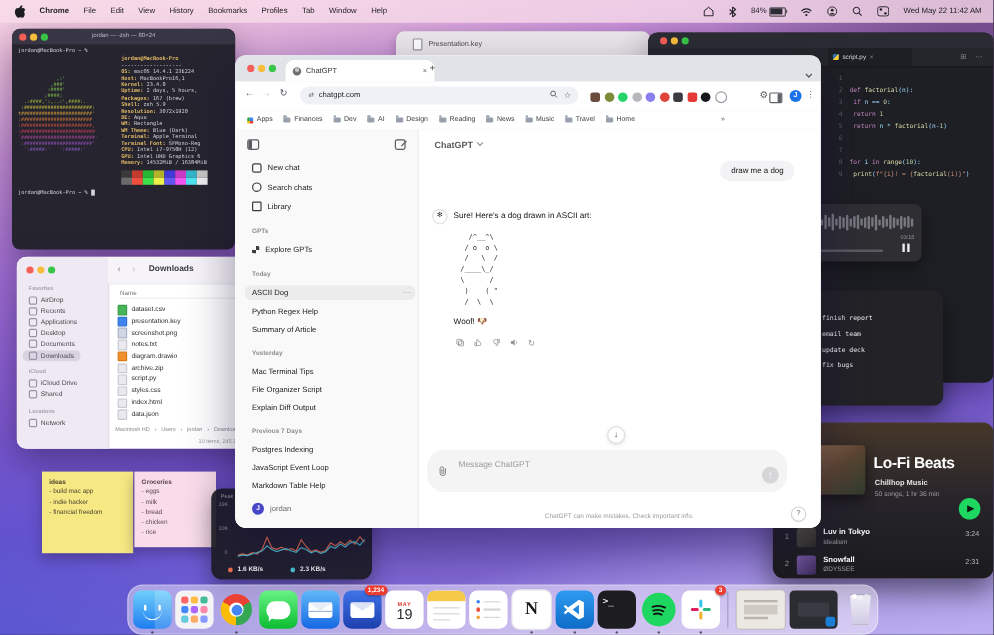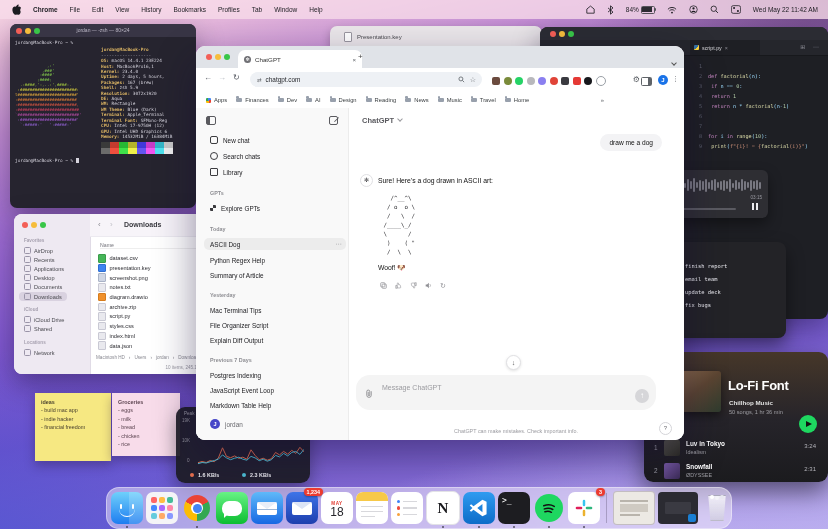--- a/index.html
+++ b/index.html
@@ -478,21 +478,21 @@
         <span>1.6 KB/s</span>
       </div>
     <div class="leg" style="left:66px">
         <i style="background:#4fc3d9"></i>
         <span>2.3 KB/s</span>
       </div>
   </div>
 
   <div id="spot" class="px">
     <div class="art"></div>
-    <div class="t1">Lo-Fi Font</div>
+    <div class="t1">Lo-Fi Beats</div>
     <div class="t2">Chillhop Music</div>
     <div class="t3">50 songs, 1 hr 36 min</div>
     <div class="play">
         <b></b>
       </div>
     <div id="trklist">
 
     <div class="trk art-green" style="top: 86px;">
         <span class="no">1</span>
         <span class="th"></span>
@@ -759,21 +759,21 @@
         </i>
       <i style="position:absolute;width:0;height:0;border-left:10px solid transparent;border-right:10px solid transparent;border-top:7px solid #e8eef8;top:10px"></i>
     </div>
     <div class="di" style="background:linear-gradient(180deg,#3f74e8,#1d3fae)">
       <i style="width:20px;height:13px;background:#fff;border-radius:2px"></i>
       <i style="position:absolute;width:0;height:0;border-left:10px solid transparent;border-right:10px solid transparent;border-top:7px solid #dce4f5;top:10px"></i>
       <span class="badge">1,234</span>
     </div>
     <div class="di" style="background:#fff;flex-direction:column">
       <span style="font-size:4.6px;font-weight:bold;color:#e0382e;letter-spacing:.5px;margin-top:2px">MAY</span>
-      <span style="font-size:12px;color:#26262b;line-height:12px">18</span>
+      <span style="font-size:12px;color:#26262b;line-height:12px">19</span>
     </div>
     <div class="di" style="background:#fff;overflow:hidden">
       <i style="position:absolute;left:0;top:0;width:100%;height:9px;background:#f7c948"></i>
       <i style="position:absolute;left:5px;top:14px;width:22px;height:1.4px;background:#d8d8dc"></i>
       <i style="position:absolute;left:5px;top:19px;width:22px;height:1.4px;background:#d8d8dc"></i>
       <i style="position:absolute;left:5px;top:24px;width:14px;height:1.4px;background:#d8d8dc"></i>
     </div>
     <div class="di" style="background:#fff">
       <span style="display:flex;flex-direction:column;gap:3px">
         <span style="display:flex;gap:3px;align-items:center">

